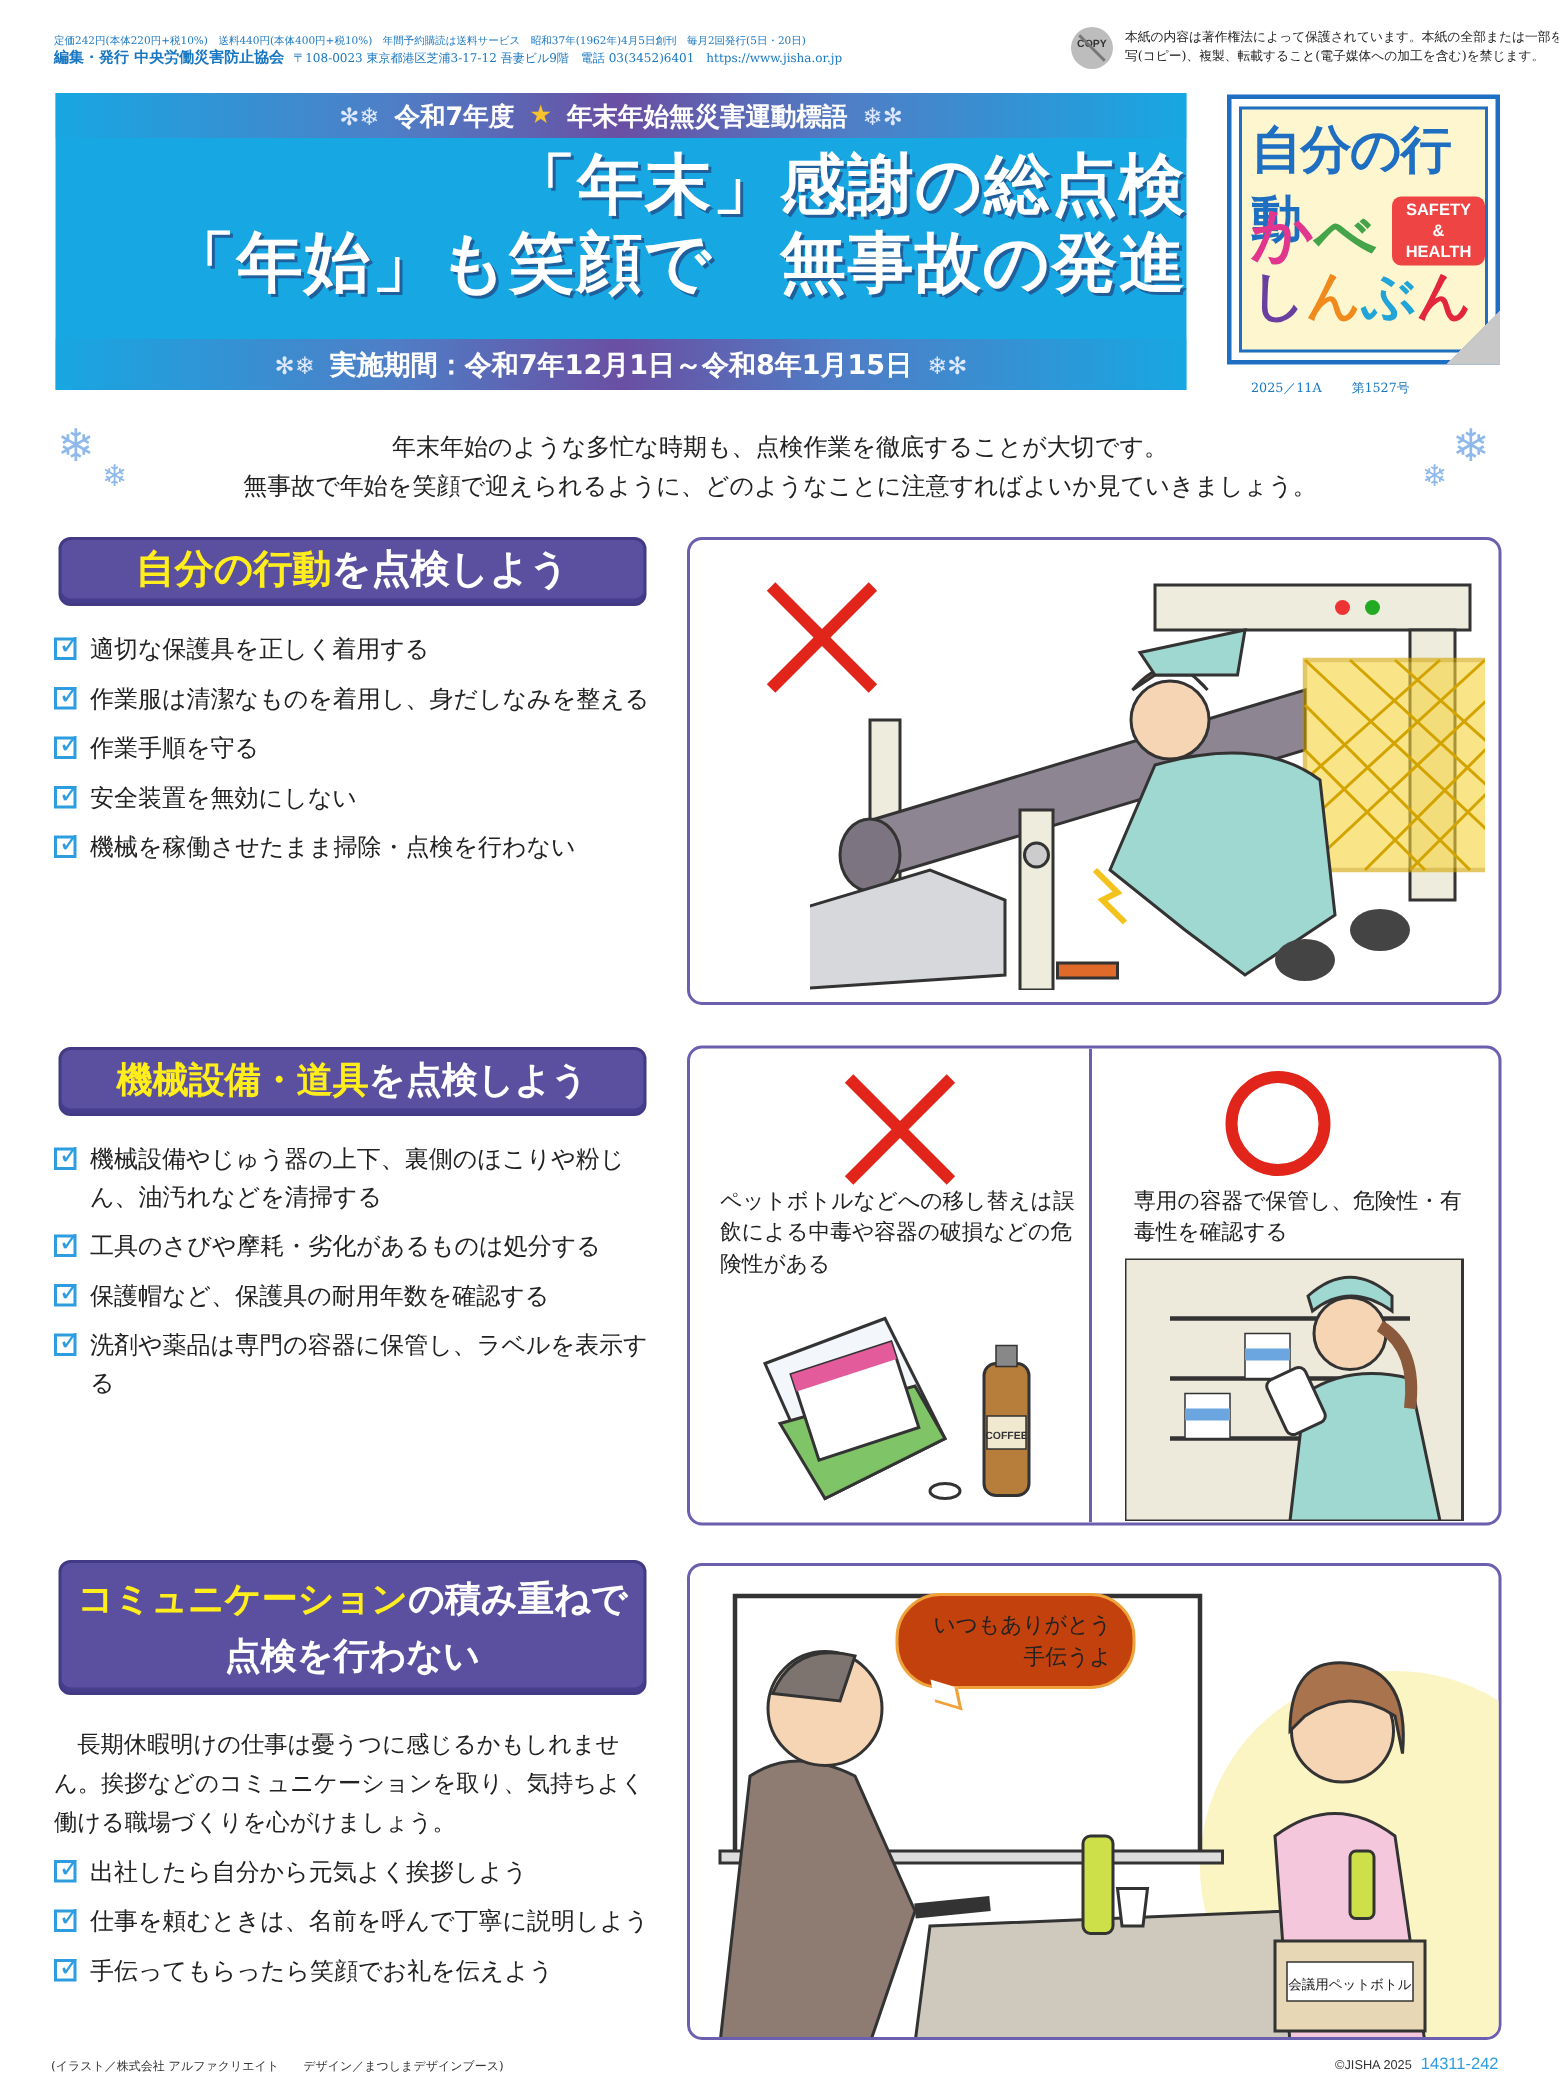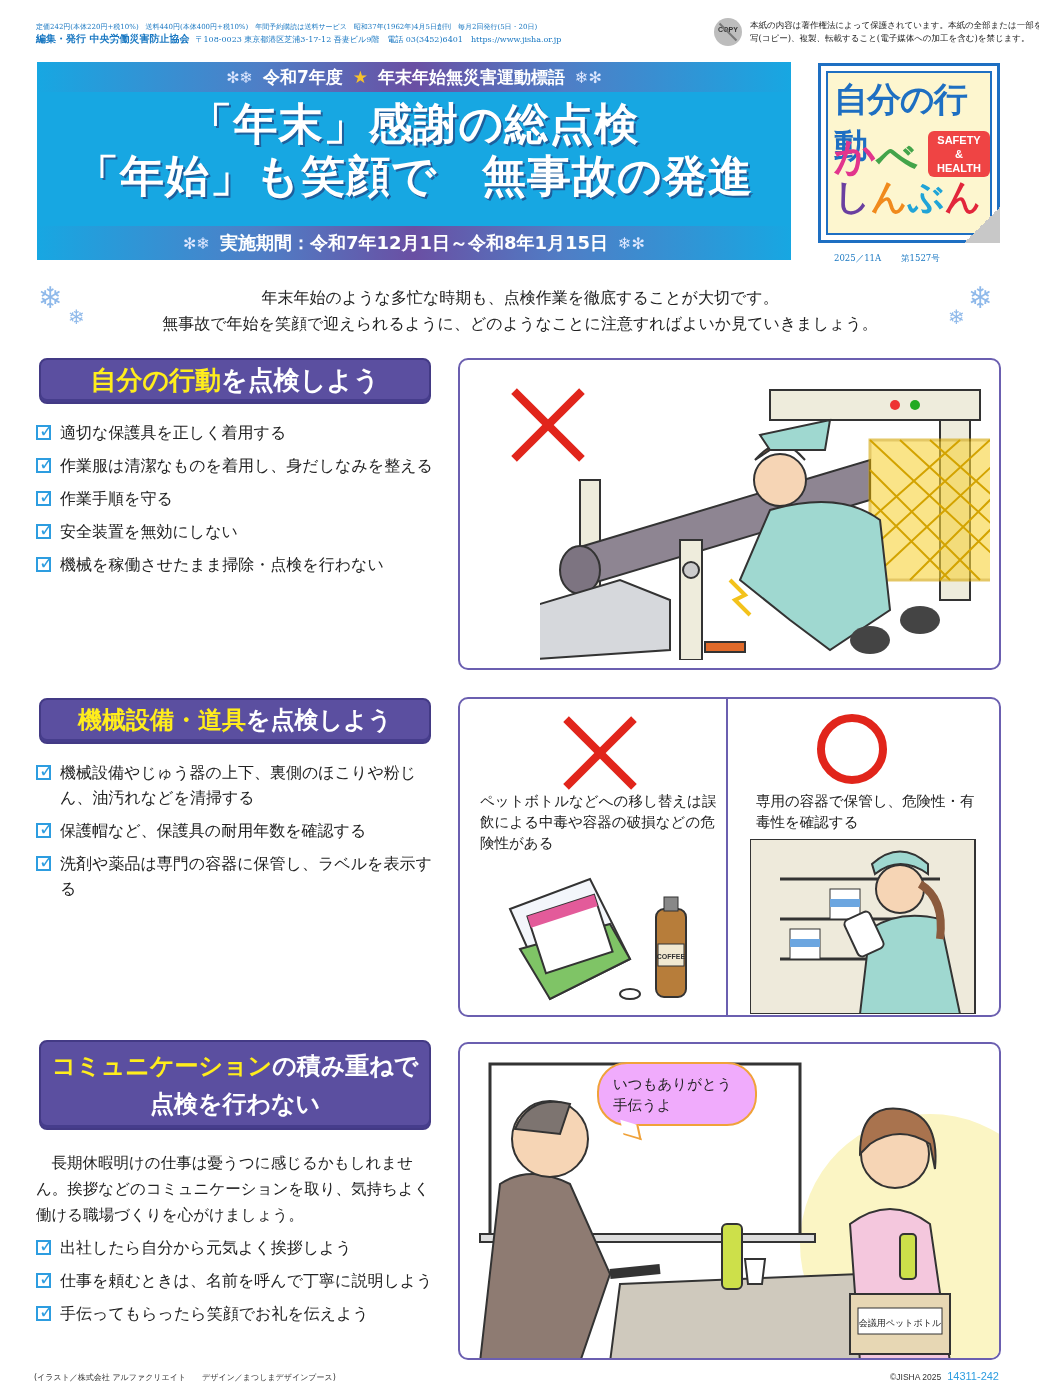--- a/index.html
+++ b/index.html
@@ -17,21 +17,21 @@
   .copy-icon::after { content: ""; position: absolute; left: 13px; top: 2px; width: 2px; height: 24px; background: #777; transform: rotate(-45deg); }
   .copy-text { font-size: 8.5px; line-height: 13px; font-family: "DejaVu Serif", "Liberation Serif", serif; color: #222; }
 
   
   .banner { position: absolute; left: 37px; top: 62px; width: 754px; height: 198px; background: #17a7e2; overflow: hidden; }
   .band { position: absolute; left: 0; width: 100%; height: 30px; background: linear-gradient(90deg, #17a7e2 0%, #4f7ec6 30%, #6a4fa3 50%, #4f7ec6 70%, #17a7e2 100%); display: flex; align-items: center; justify-content: center; gap: 10px; color: #fff; font-weight: bold; }
   .band.top { top: 0; font-size: 17px; }
   .band.bottom { bottom: 0; height: 34px; font-size: 18px; }
   .flake { color: #dfe8ff; font-size: 16px; }
   .star { color: #f7c22c; font-size: 17px; }
-  .slogan { position: absolute; left: 0; right: 0; top: 36px; text-align: center; color: #fff; font-weight: bold; font-size: 44px; line-height: 52px; text-shadow: 2px 2px 0 #1e5f9c; letter-spacing: 1px; }
+  .slogan { position: absolute; left: 0; right: 0; top: 36px; text-align: right; color: #fff; font-weight: bold; font-size: 44px; line-height: 52px; text-shadow: 2px 2px 0 #1e5f9c; letter-spacing: 1px; }
 
   
   .logo { position: absolute; left: 818px; top: 63px; width: 182px; height: 180px; border: 3px solid #1e6fc2; background: #fff; }
   .logo-inner { position: absolute; left: 5px; top: 5px; right: 5px; bottom: 5px; border: 2px solid #1e6fc2; background: #fdf6cf; }
   .logo-title { position: absolute; left: 6px; top: 4px; font-size: 34px; font-weight: bold; color: #1e6fc2; letter-spacing: -1px; }
   .logo-kabe { position: absolute; left: 6px; top: 56px; font-size: 41px; font-weight: bold; }
   .logo-kabe .k1 { color: #e2358d; } .logo-kabe .k2 { color: #43a44a; }
   .logo-shinbun { position: absolute; left: 6px; top: 100px; font-size: 36px; font-weight: bold; }
   .c-purple { color: #6a3fa0; } .c-orange { color: #f08a1d; } .c-blue { color: #21a4d7; } .c-red { color: #e2263b; }
   .logo-sh { position: absolute; left: 100px; top: 58px; width: 62px; height: 46px; background: #ef4444; border-radius: 6px; color: #fff; font-weight: bold; font-size: 11px; line-height: 14px; text-align: center; padding-top: 2px; font-family: "Liberation Sans", sans-serif; }
@@ -55,21 +55,21 @@
   
   .panel { position: absolute; left: 458px; width: 543px; border: 2px solid #6b5fb0; border-radius: 10px; background: #fff; overflow: hidden; }
   .mark-x { position: absolute; width: 80px; height: 80px; }
   .mark-x::before, .mark-x::after { content: ""; position: absolute; left: 36px; top: -8px; width: 8px; height: 96px; background: #e1251b; }
   .mark-x::before { transform: rotate(45deg); } .mark-x::after { transform: rotate(-45deg); }
   .mark-o { position: absolute; width: 70px; height: 70px; border: 8px solid #e1251b; border-radius: 50%; }
   .caption { position: absolute; font-size: 14.5px; line-height: 21px; color: #222; }
   .divider { position: absolute; top: 0; bottom: 0; left: 266px; width: 2px; background: #6b5fb0; }
 
   .fig { position: absolute; }
-  .bubble { position: absolute; left: 137px; top: 18px; width: 160px; height: 64px; border: 2px solid #f0a23a; border-radius: 30px; background: #f0abfc; padding: 10px 14px; font-size: 14.5px; line-height: 21px; }
+  .bubble { position: absolute; left: 137px; top: 18px; width: 160px; height: 64px; border: 2px solid #f0a23a; border-radius: 30px; background: #c2410c; padding: 10px 14px; font-size: 14.5px; line-height: 21px; text-align: right; }
   .bubble::after { content: ""; position: absolute; left: 24px; bottom: -14px; width: 14px; height: 14px; background: #fff; border-right: 2px solid #f0a23a; border-bottom: 2px solid #f0a23a; transform: skewX(30deg) rotate(20deg); }
 
   .footer-left { position: absolute; left: 34px; top: 1372px; font-size: 8px; color: #333; }
   .footer-right { position: absolute; right: 40px; top: 1370px; font-size: 8.5px; color: #333; font-family: "Liberation Sans", sans-serif; }
   .footer-right .code { color: #2d9de0; font-size: 11px; margin-left: 6px; }
 </style>
 </head>
 <body>
 
 <div class="meta">
@@ -162,20 +162,21 @@
     <rect x="165" y="262" width="40" height="10" fill="#e06a2a" stroke="#333" stroke-width="2"></rect>
     <path d="M190 200 L205 215 L195 220 L210 235" stroke="#f3c21c" stroke-width="4" fill="none"></path>
   </svg>
 </div>
 
 <div class="sec-head" style="top:698px;height:46px;font-size:24px;line-height:40px;">
   <span class="hl">機械設備・道具</span><span>を点検しよう</span>
 </div>
 <ul class="checklist" style="top:760px;">
   <li><span class="checkbox"></span><span>機械設備やじゅう器の上下、裏側のほこりや粉じん、油汚れなどを清掃する</span></li>
+  <li><span class="checkbox"></span><span>工具のさびや摩耗・劣化があるものは処分する</span></li>
   <li><span class="checkbox"></span><span>保護帽など、保護具の耐用年数を確認する</span></li>
   <li><span class="checkbox"></span><span>洗剤や薬品は専門の容器に保管し、ラベルを表示する</span></li>
 </ul>
 
 <div class="panel" style="top:697px;height:320px;">
   <div class="mark-x" style="left:100px;top:14px;"></div>
   <div class="mark-o" style="left:357px;top:15px;"></div>
   <div class="divider"></div>
   <div class="caption" style="left:20px;top:92px;width:240px;">ペットボトルなどへの移し替えは誤飲による中毒や容器の破損などの危険性がある</div>
   <div class="caption" style="left:296px;top:92px;width:230px;">専用の容器で保管し、危険性・有毒性を確認する</div>

